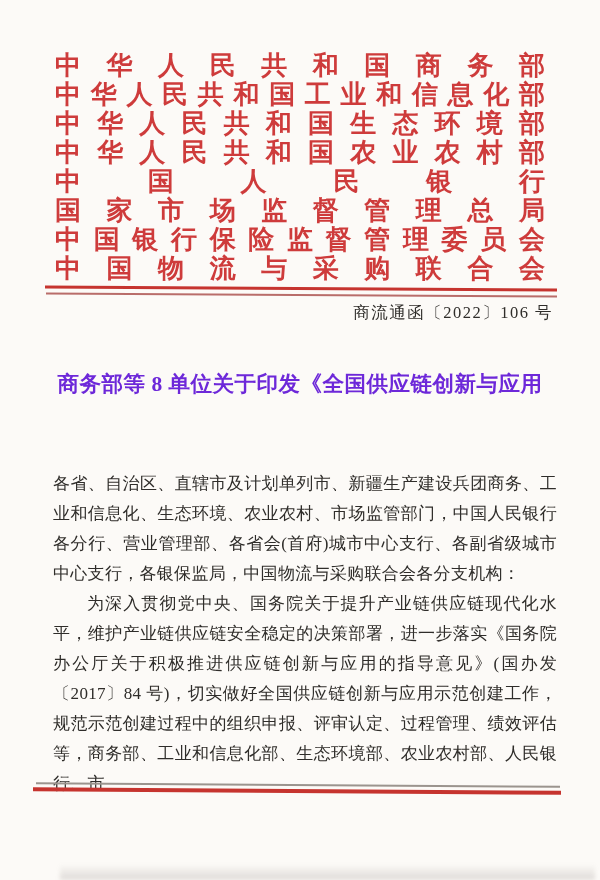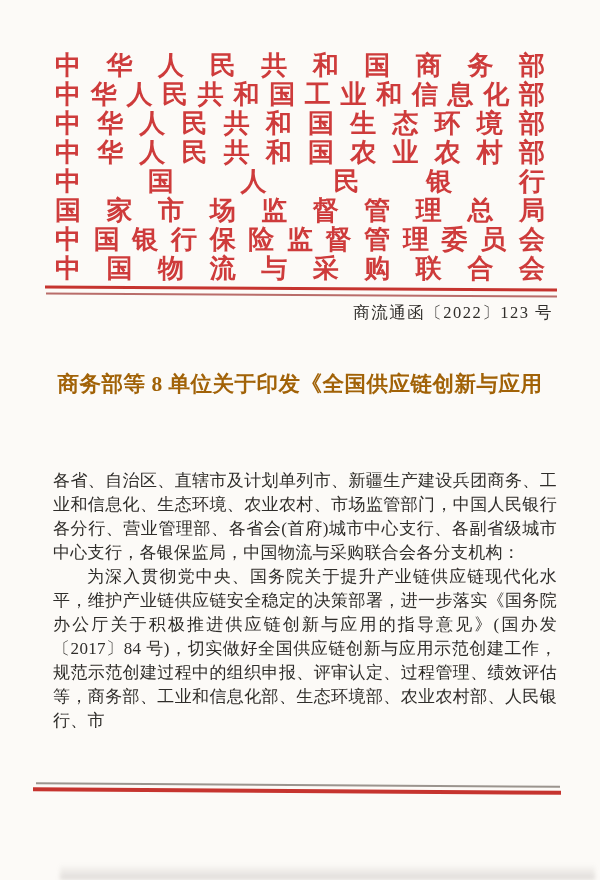--- a/index.html
+++ b/index.html
@@ -38,30 +38,30 @@
   
   .doc-number{
     position:absolute;top:302px;right:47px;
     font-size:16.5px;letter-spacing:1.5px;
     color:var(--ink,#2f2d2a);
   }
   
   .doc-title{
     position:absolute;top:361px;left:40px;right:40px;
     text-align:center;
-    color:#a16207;
+    color:#6d28d9;
     font-weight:700;
     font-size:21.5px;line-height:46px;
     letter-spacing:0.5px;
   }
   
   .body-text{
     position:absolute;top:469px;left:53px;width:504px;
     color:var(--ink,#2f2d2a);
-    font-size:17px;line-height:24px;
+    font-size:17px;line-height:30px;
     letter-spacing:0.3px;
     text-align:justify;
   }
   .body-text p{margin:0;}
   .body-text p.indent{text-indent:2em;}
   
   .bottom-gray-line{
     position:absolute;top:784px;left:36px;width:524px;height:1.5px;
     background:#9b948e;
     transform:rotate(0.4deg);
@@ -185,21 +185,21 @@
         <span>购</span>
         <span>联</span>
         <span>合</span>
         <span>会</span>
       </div>
   </div>
 
   <div class="divider-thick"></div>
   <div class="divider-thin"></div>
 
-  <div class="doc-number">商流通函〔2022〕123 号</div>
+  <div class="doc-number">商流通函〔2022〕106 号</div>
 
   <div class="doc-title">
     <div>商务部等 8 单位关于印发《全国供应链创新与应用</div>
   </div>
 
   <div class="body-text">
     <p>各省、自治区、直辖市及计划单列市、新疆生产建设兵团商务、工业和信息化、生态环境、农业农村、市场监管部门，中国人民银行各分行、营业管理部、各省会(首府)城市中心支行、各副省级城市中心支行，各银保监局，中国物流与采购联合会各分支机构：</p>
     <p class="indent">为深入贯彻党中央、国务院关于提升产业链供应链现代化水平，维护产业链供应链安全稳定的决策部署，进一步落实《国务院办公厅关于积极推进供应链创新与应用的指导意见》(国办发〔2017〕84 号)，切实做好全国供应链创新与应用示范创建工作，规范示范创建过程中的组织申报、评审认定、过程管理、绩效评估等，商务部、工业和信息化部、生态环境部、农业农村部、人民银行、市</p>
   </div>
 

